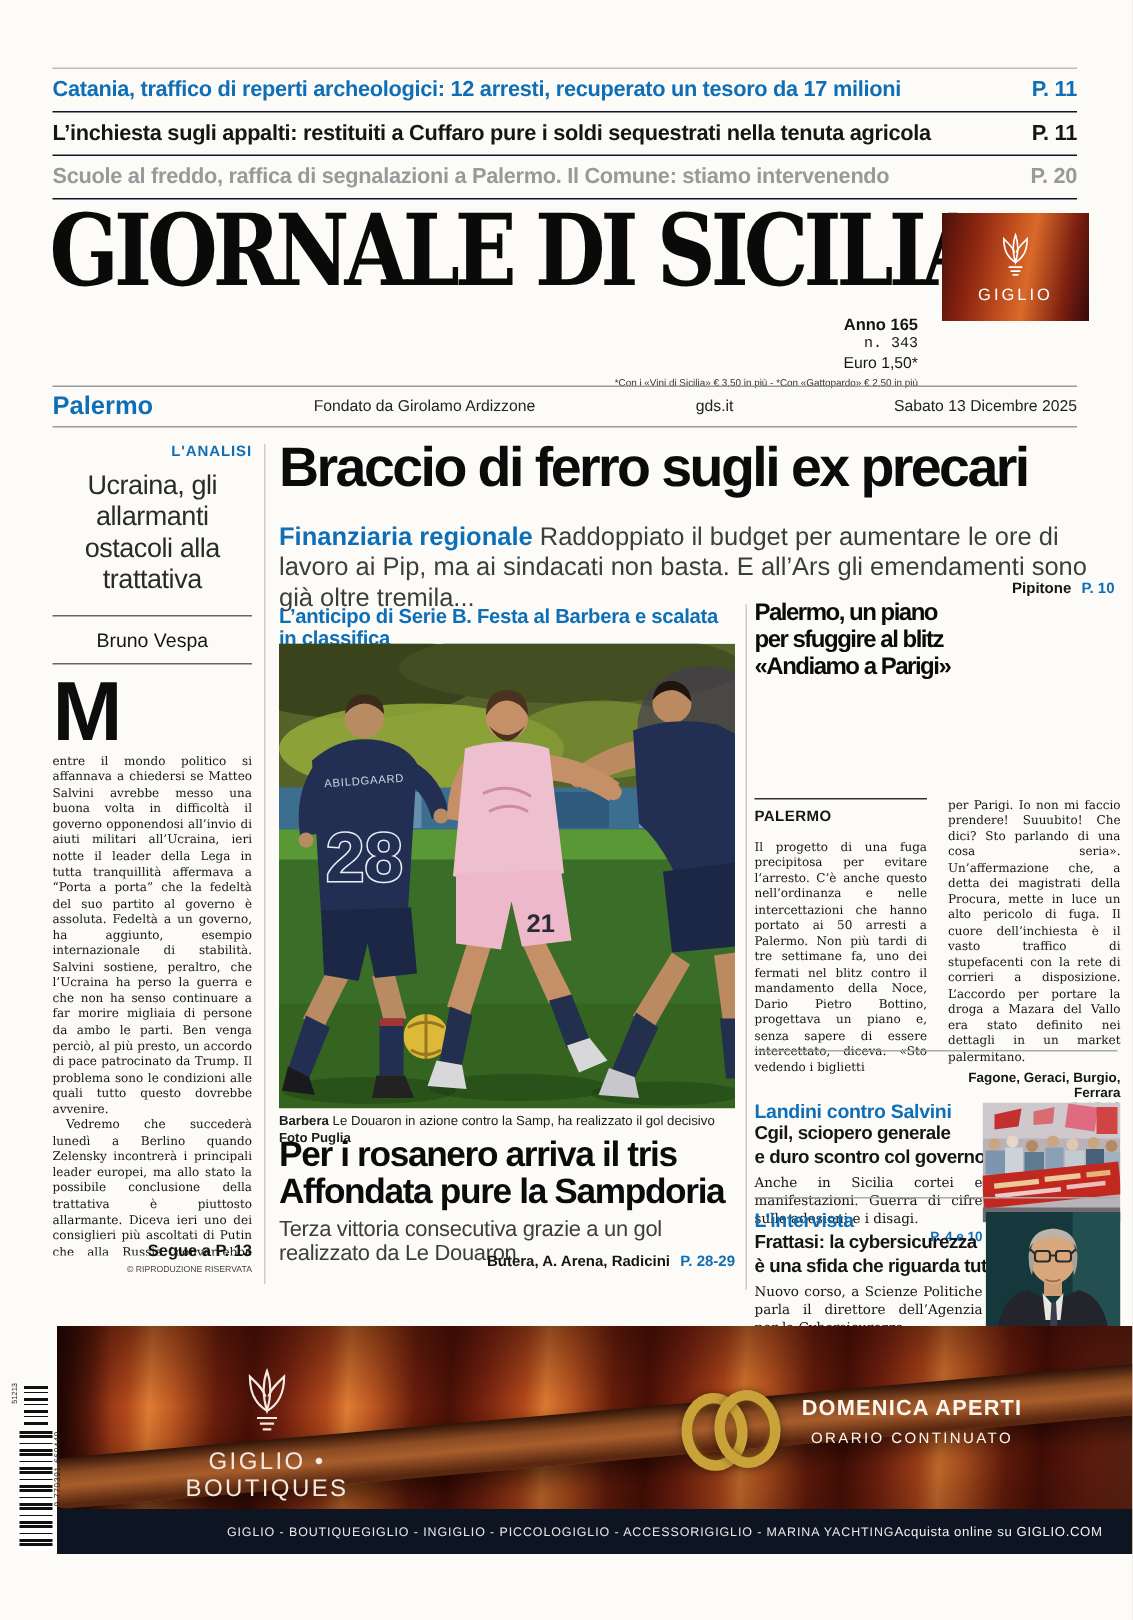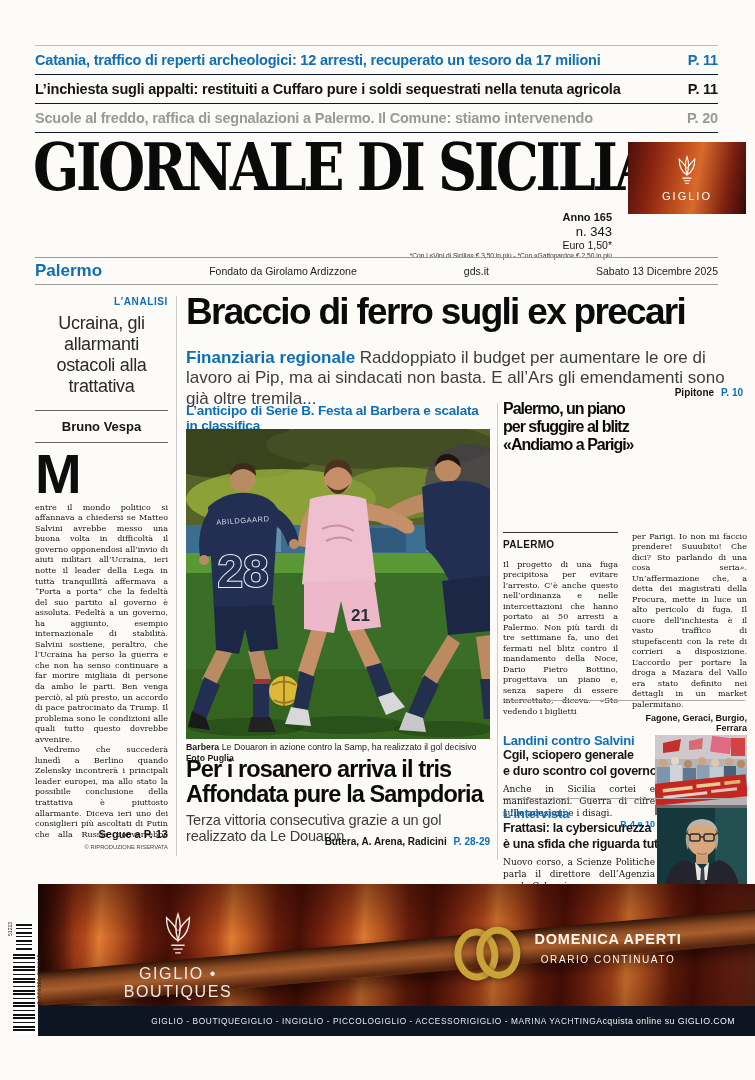--- a/index.html
+++ b/index.html
@@ -8,47 +8,47 @@
   .abs{position:absolute;}
   
   .strip{left:35px;top:45px;width:683px;border-top:1px solid #bcbcbc;}
   .strip-row{display:flex;justify-content:space-between;align-items:center;height:28px;
              border-bottom:1px solid #0f172a;font-weight:bold;font-size:14.5px;letter-spacing:-0.2px;}
   .c-blue{color:#0f6fb6;} .c-black{color:#151515;} .c-gray{color:#97999b;}
   
   .mast-title{left:33px;top:134px;font-family:"DejaVu Serif","Liberation Serif",serif;font-weight:bold;
               font-size:66px;letter-spacing:-4px;transform:scaleX(0.82);transform-origin:left top;
               white-space:nowrap;color:#0a0a0a;line-height:1.0;}
-  .mast-ad{left:628px;top:142px;width:118px;height:72px;color:#fff;text-align:center;
+  .mast-ad{left:628px;top:142px;width:98px;height:72px;color:#fff;text-align:center;
            background:linear-gradient(100deg,#49100a 0%,#8a2410 22%,#c14f1e 45%,#d96a2a 58%,#7e2110 82%,#35090a 100%);
            display:flex;flex-direction:column;align-items:center;justify-content:center;}
   .mast-ad .brand{font-size:11px;letter-spacing:2px;margin-top:2px;}
   .anno{right:143px;top:211px;text-align:right;line-height:1.18;}
-  .anno .a1{font-weight:bold;font-size:11px;} .anno .a2{font-size:13px;} .anno .a3{font-size:10.5px;}
+  .anno .a1{font-weight:bold;font-size:11px;} .anno .a2{font-size:10px;font-family:Liberation Mono, monospace;} .anno .a3{font-size:10.5px;}
   .price-note{right:143px;top:252px;font-size:6.6px;color:#333;}
   
   .infobar{left:35px;top:257px;width:683px;height:26px;border-top:1px solid #9a9a9a;border-bottom:1px solid #9a9a9a;
            display:flex;align-items:center;justify-content:space-between;}
   .edition{font-size:17px;font-weight:bold;color:#0f6fb6;}
   .info-it{font-size:10.5px;color:#222;}
   
   .lead-h{left:186px;top:291px;width:560px;font-size:37px;font-weight:bold;letter-spacing:-1.7px;
           white-space:nowrap;color:#0b0b0b;}
   .lead-deck{left:186px;top:348px;width:557px;font-size:17px;line-height:1.2;color:#3d3d3d;}
   .kick{color:#0f6fb6;font-weight:bold;}
   .byline{text-align:right;font-size:10px;color:#151515;}
   .byline .nm{font-weight:bold;} .byline .pg{font-weight:bold;color:#0f6fb6;margin-left:4px;}
   .lead-by{left:186px;top:387px;width:557px;}
   .vd{width:1px;background:#cccccc;}
   
   .ana{left:35px;top:296px;width:133px;height:556px;}
   .ana .label{text-align:right;font-size:10px;font-weight:bold;color:#0f6fb6;letter-spacing:0.6px;}
   .ana .title{text-align:center;font-size:18px;line-height:1.16;color:#2a2a2a;margin-top:6px;letter-spacing:-0.3px;}
   .ana .rule{border-top:1px solid #666;margin-top:13px;}
-  .ana .author{text-align:center;font-weight:bold;font-size:13px;margin:8px 0;}
+  .ana .author{text-align:center;font-weight:normal;font-size:13px;margin:8px 0;}
   .ana .drop{font-size:56px;font-weight:bold;line-height:0.95;color:#0d0d0d;margin-top:4px;}
   .serif{font-family:"DejaVu Serif","Liberation Serif",serif;}
   .ana .body{font-size:8px;line-height:1.32;text-align:justify;color:#141414;max-height:334px;overflow:hidden;margin-top:3px;}
   .ana .body p{margin:0;} .ana .body p+p{text-indent:9px;}
   .ana .segue{position:absolute;right:0;bottom:12px;font-weight:bold;font-size:11px;}
   .ana .copy{position:absolute;right:0;bottom:2px;font-size:5.8px;color:#444;}
   
   .ck{left:186px;top:403px;width:304px;font-size:13.5px;font-weight:bold;color:#0f6fb6;
       padding-bottom:6px;border-bottom:1px solid #999;letter-spacing:-0.2px;}
   .photo{left:186px;top:429px;width:304px;height:310px;overflow:hidden;}

